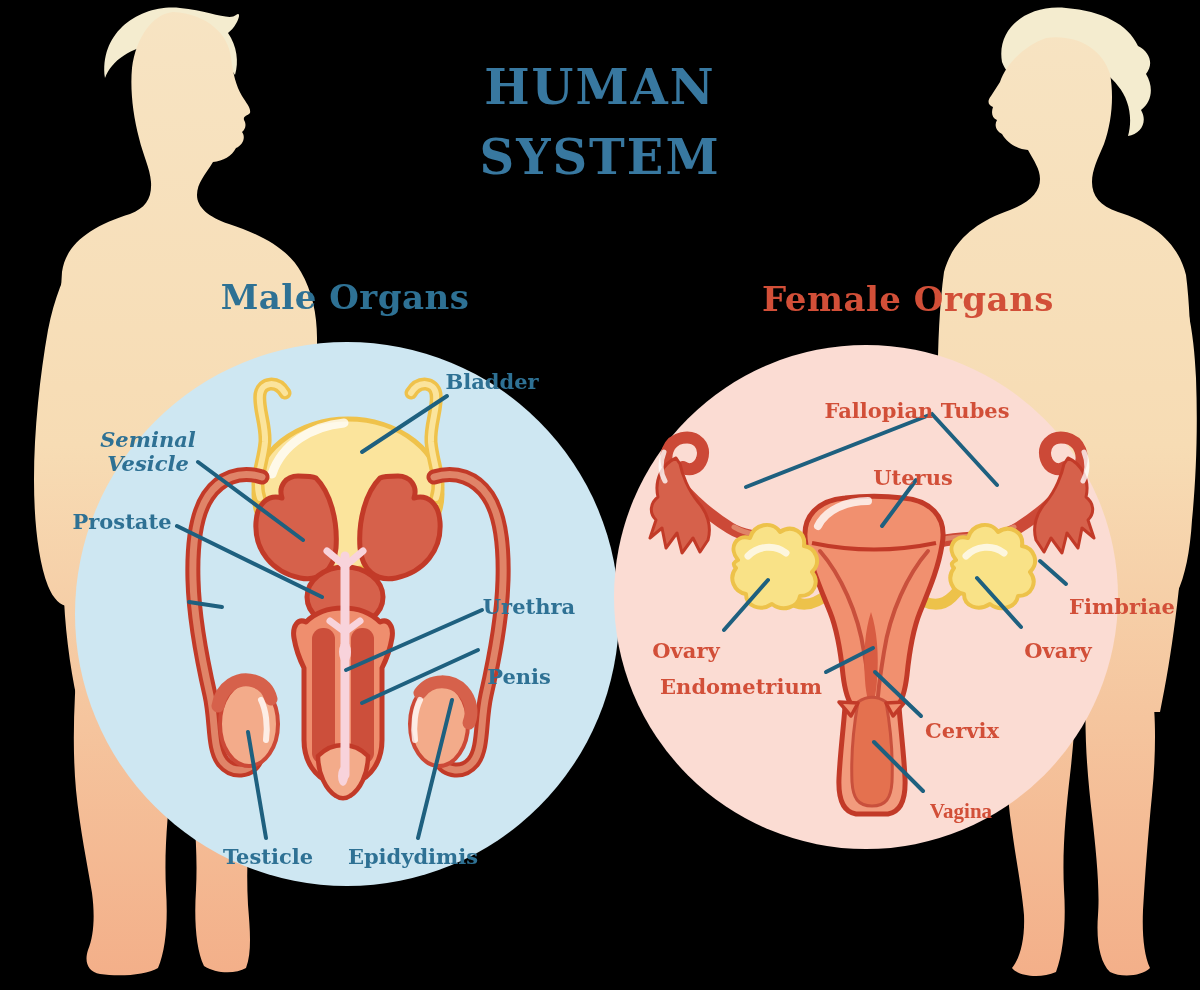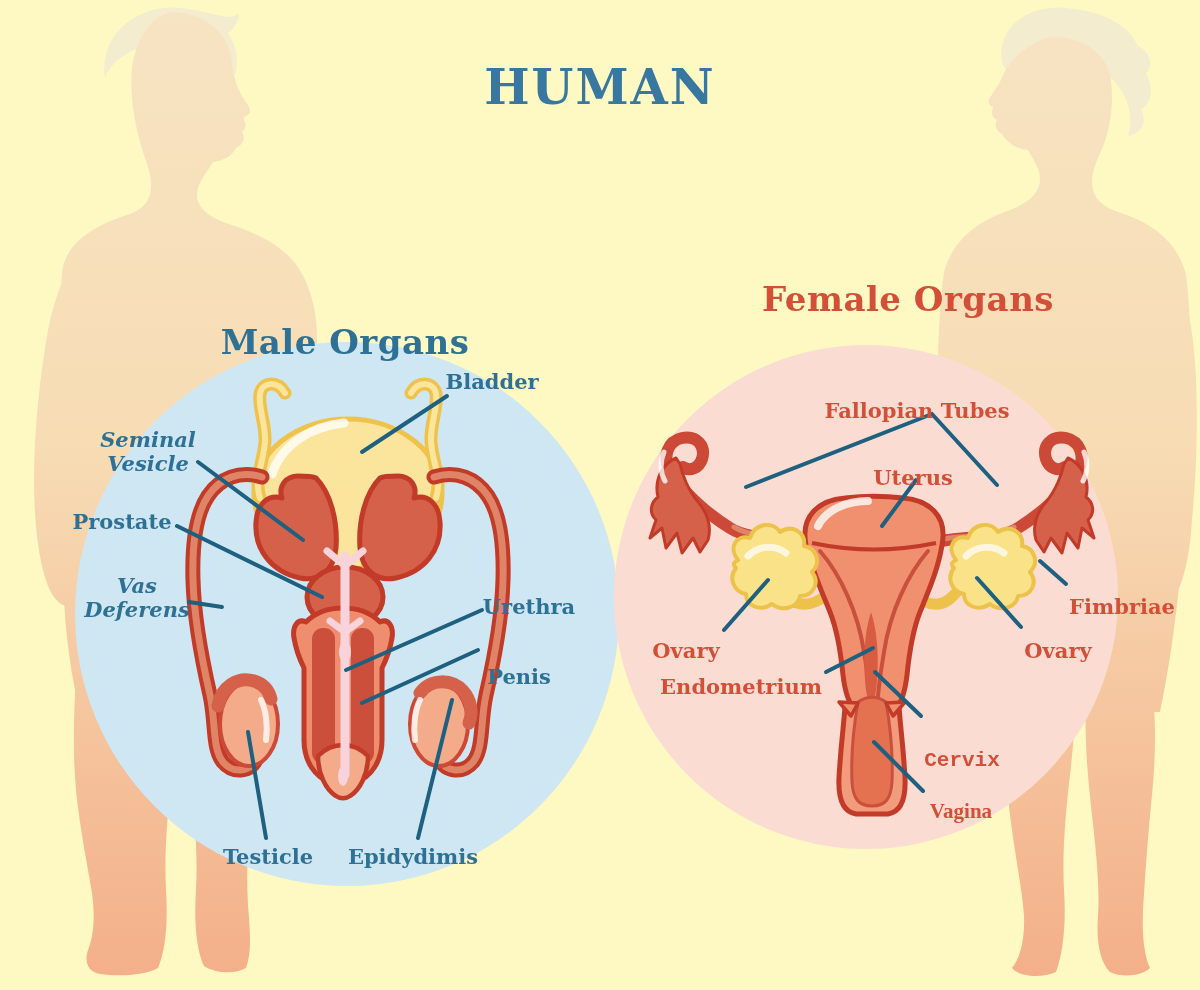--- a/index.html
+++ b/index.html
@@ -24,21 +24,21 @@
     --uterus-inner:#D85C42;
     --vagina-outer:#F29B7D;
     --vagina-inner:#E4714F;
     --ovary-fill:#F9E287;
     --ovary-outline:#EDC24A;
     --shaft-fill:#EF8E6E;
     --shaft-dark:#CC4F3B;
   }
   html,body{margin:0;padding:0;background:#fff;}
   .stage{
-    position:relative;width:1200px;height:990px;background:#fef9c3;
+    position:relative;width:1200px;height:990px;background:#000000;
     overflow:hidden;font-family:"DejaVu Serif","Liberation Serif",serif;
   }
   .scene{position:absolute;left:0;top:0;}
   .title{
     position:absolute;left:600px;top:52px;transform:translateX(-50%);
     text-align:center;color:var(--title-blue);font-weight:bold;
     font-size:48px;line-height:70px;letter-spacing:2px;white-space:nowrap;
   }
   .heading{
     position:absolute;transform:translate(-50%,-50%);
@@ -177,35 +177,35 @@
       <path class="ln" d="M 724,630 L 768,580"></path>
       <path class="ln" d="M 1021,627 L 977,578"></path>
       <path class="ln" d="M 826,672 L 873,648"></path>
       <path class="ln" d="M 921,716 L 875,672"></path>
       <path class="ln" d="M 923,791 L 874,742"></path>
     </g>
   </svg>
 
   <div class="title">
     <div>HUMAN</div>
+    <div>SYSTEM</div>
   </div>
 
-  <div class="heading male" style="left:345px;top:297px;margin-top:45px;">Male Organs</div>
+  <div class="heading male" style="left:345px;top:297px;">Male Organs</div>
   <div class="heading female" style="left:873px;top:299px;margin-left:35px;">Female Organs</div>
 
   <div class="lbl m" style="left:492px;top:382px;white-space:nowrap;">Bladder</div>
   <div class="lbl m wrap" style="left:148px;top:452px;">Seminal Vesicle</div>
   <div class="lbl m" style="left:122px;top:522px;white-space:nowrap;">Prostate</div>
-  <div class="lbl m wrap" style="left:137px;top:598px;">Vas Deferens</div>
   <div class="lbl m" style="left:529px;top:607px;white-space:nowrap;">Urethra</div>
   <div class="lbl m" style="left:519px;top:677px;white-space:nowrap;">Penis</div>
   <div class="lbl m" style="left:268px;top:857px;white-space:nowrap;">Testicle</div>
   <div class="lbl m" style="left:413px;top:857px;white-space:nowrap;">Epidydimis</div>
 
   <div class="lbl f" style="left:917px;top:395px;white-space:nowrap;">Fallopian Tubes</div>
   <div class="lbl f" style="left:913px;top:462px;white-space:nowrap;">Uterus</div>
   <div class="lbl f" style="left:1122px;top:591px;white-space:nowrap;">Fimbriae</div>
   <div class="lbl f" style="left:686px;top:635px;white-space:nowrap;">Ovary</div>
   <div class="lbl f" style="left:1058px;top:635px;white-space:nowrap;">Ovary</div>
   <div class="lbl f" style="left:741px;top:671px;white-space:nowrap;">Endometrium</div>
-  <div class="lbl f" style="left:962px;top:745px;white-space:nowrap;font-family:Liberation Mono, monospace;">Cervix</div>
+  <div class="lbl f" style="left:962px;top:715px;white-space:nowrap;">Cervix</div>
   <div class="lbl f" style="left:961px;top:796px;white-space:nowrap;font-family:Liberation Serif, serif;">Vagina</div>
 </div>
 
 </body></html>

